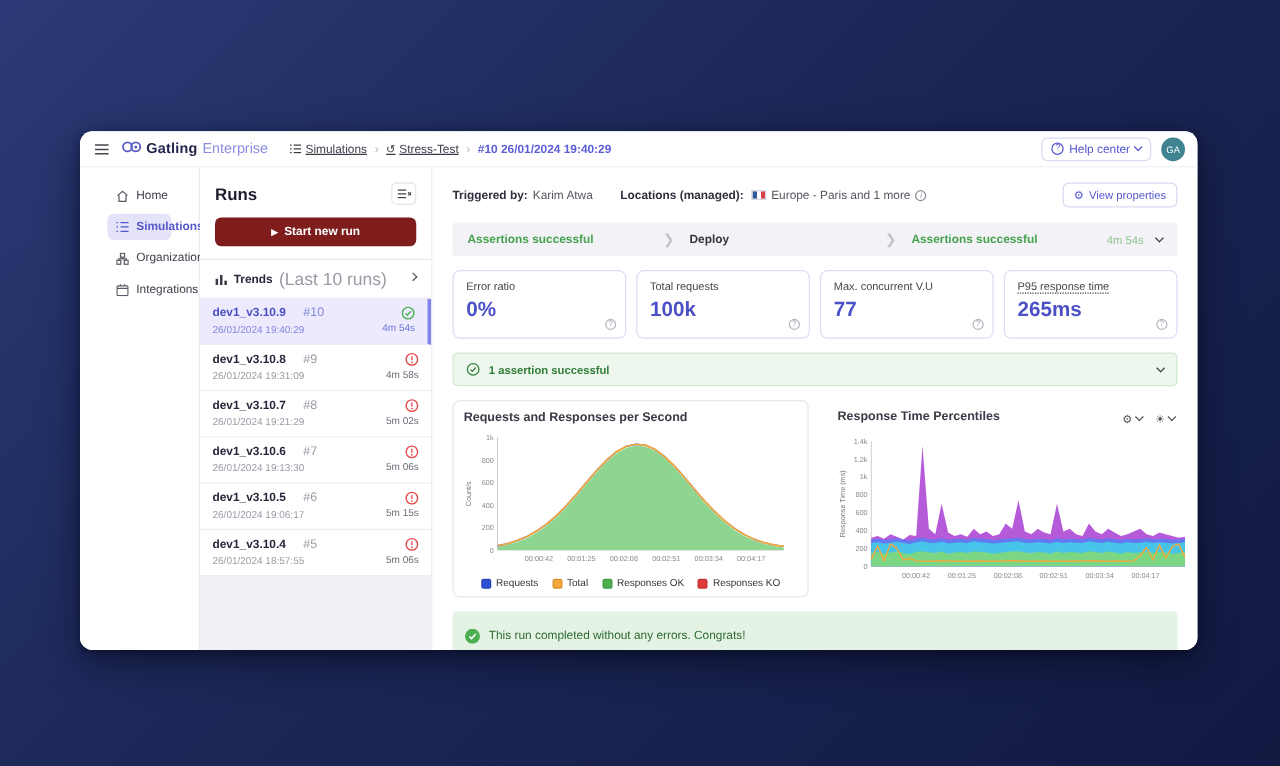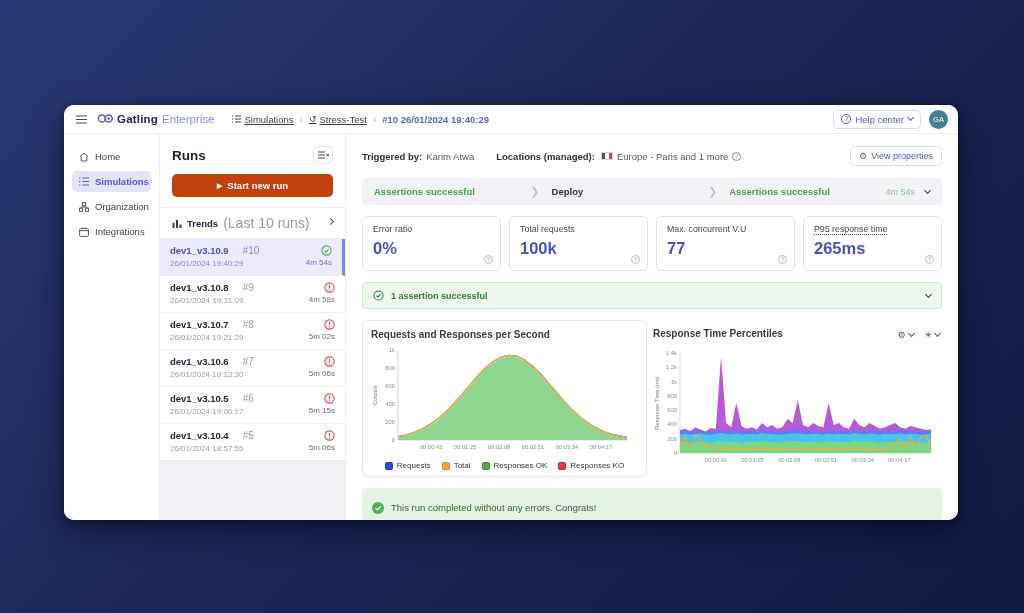--- a/index.html
+++ b/index.html
@@ -31,35 +31,35 @@
     border:1px solid #d9d9f1; border-radius:5px; background:#fff; padding:3px 7px; cursor:pointer; }
   .qmark { width:10px; height:10px; border:1px solid #5457ce; border-radius:50%;
     font-size:7px; line-height:8px; text-align:center; display:inline-block; }
   .chev { width:5px; height:5px; border-right:1.3px solid currentColor; border-bottom:1.3px solid currentColor;
     display:inline-block; transform:rotate(45deg); margin-top:-3px; }
   .chev.right { transform:rotate(-45deg); }
   .avatar { width:19px; height:19px; border-radius:50%; background:#3f8390; color:#fff;
     font-size:7.5px; font-weight:normal; display:flex; align-items:center; justify-content:center; cursor:pointer; }
   
   .app-body { flex:1; display:flex; min-height:0; }
-  .sidebar { width:96px; flex:none; border-right:1px solid #ececf2; background:#fff; padding:12px 8px; }
+  .sidebar { width:96px; flex:none; border-right:1px solid #ececf2; background:#fff; padding:12px 22px; }
   .side-item { display:flex; align-items:center; gap:6px; font-size:9.5px; color:#3e3e4a;
     padding:5px 7px; border-radius:5px; margin-bottom:4px; cursor:pointer; }
   .side-item.active { background:#e4e3fa; color:#5558cc; font-weight:bold; }
   .side-item svg { flex:none; }
   .side-item.active svg * { stroke:#5558cc; }
   
   .runs-panel { width:186px; flex:none; border-right:1px solid #ececf2; background:#f1f1f5;
     display:flex; flex-direction:column; }
   .runs-head { background:#fff; padding:12px 12px 10px; }
   .runs-title-row { display:flex; align-items:center; justify-content:space-between; margin-bottom:10px; }
   .runs-title { font-size:13.5px; font-weight:bold; color:#1e1e2e; }
   .collapse-btn { width:20px; height:18px; border:1px solid #e3e3ec; border-radius:4px; background:#fff;
     display:flex; align-items:center; justify-content:center; cursor:pointer; }
-  .start-btn { width:100%; background:#c2410c; border:none; border-radius:5px; color:#fff;
+  .start-btn { width:100%; background:#7f1d1d; border:none; border-radius:5px; color:#fff;
     font-size:9.5px; font-weight:bold; padding:6px 0; cursor:pointer; display:flex; align-items:center; justify-content:center; gap:5px; }
   .play-glyph { font-size:7px; }
   .trends-row { background:#fff; border-top:1px solid #ececf2; border-bottom:1px solid #ececf2;
     padding:7px 12px; display:flex; align-items:center; gap:5px; cursor:pointer; }
   .trends-label { font-size:9.5px; font-weight:bold; color:#26263a; }
   .trends-hint { font-size:14px; color:#9a9aa6; }
   .trends-chev { margin-left:auto; color:#4c4c58; }
   .run-list { flex:1; overflow:hidden; }
   .run-item { background:#fff; border-bottom:1px solid #ececf2; padding:6px 10px 5px;
     display:flex; justify-content:space-between; cursor:pointer; height:37px; }
@@ -103,21 +103,21 @@
   .stat-label.dotted { text-decoration:underline dotted; text-underline-offset:2px; }
   .stat-value { font-size:16.5px; font-weight:bold; color:#4b50c6; }
   .stat-info { position:absolute; right:7px; bottom:6px; width:9px; height:9px; border:1px solid #b9b9c4;
     border-radius:50%; color:#9d9da8; font-size:6.5px; line-height:8px; text-align:center; }
   .banner { display:flex; align-items:center; gap:7px; border-radius:4px; padding:0 10px; }
   .banner.assertion { background:#eef7ee; border:1px solid #cfe7cf; height:27px; margin-bottom:11px; }
   .banner.assertion .banner-text { font-size:9px; font-weight:bold; color:#2f7d36; }
   .banner .b-chev { margin-left:auto; color:#3c3c48; display:flex; cursor:pointer; }
   .banner.done { background:#e4f3e4; height:39px; margin-top:11px; }
   .banner.done .banner-text { font-size:9.5px; color:#2d6b33; }
-  .charts-row { display:flex; gap:2px; }
+  .charts-row { display:flex; gap:19px; }
   .chart-card { width:285px; flex:none; border:1px solid #e6e6ef; border-radius:6px; padding:8px 8px 6px; background:#fff; }
   .chart-title { font-size:10px; font-weight:bold; color:#3a3a46; margin-bottom:3px; }
   .chart-free { flex:1; padding:8px 2px 0 4px; min-width:0; }
   .chart-free-head { display:flex; align-items:center; margin-bottom:4px; }
   .chart-ctrls { margin-left:auto; display:flex; gap:10px; color:#55555e; font-size:9px; }
   .ctrl { display:flex; align-items:center; gap:3px; cursor:pointer; }
   .legend { display:flex; justify-content:center; gap:11px; margin-top:2px; }
   .legend-item { display:flex; align-items:center; gap:4px; font-size:8px; color:#33333e; }
   .swatch { width:8px; height:8px; border-radius:2px; display:inline-block; box-shadow:inset 0 0 0 1px rgba(0,0,0,.15); }
   svg text { font-family:"Liberation Sans","DejaVu Sans",sans-serif; }

